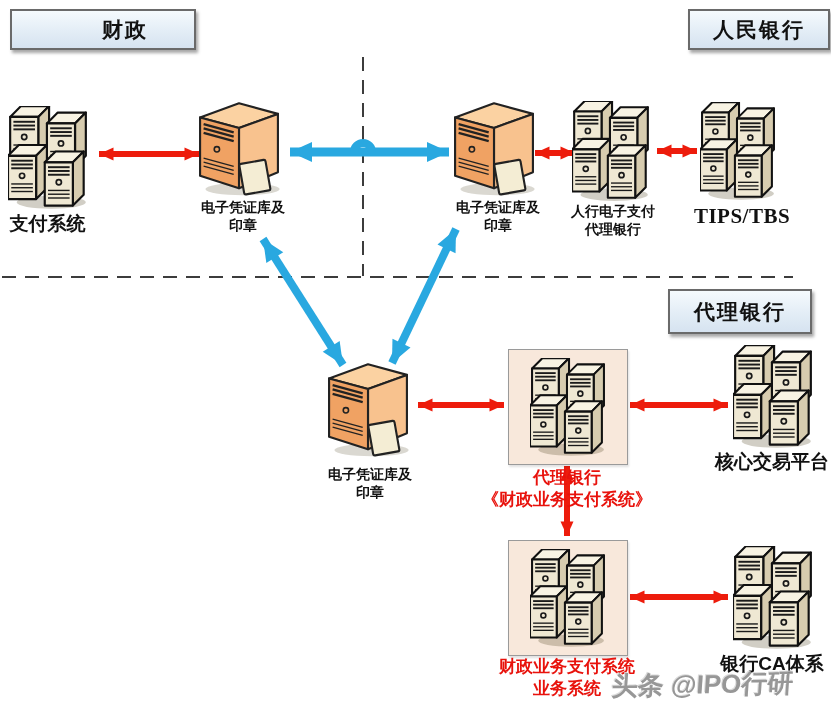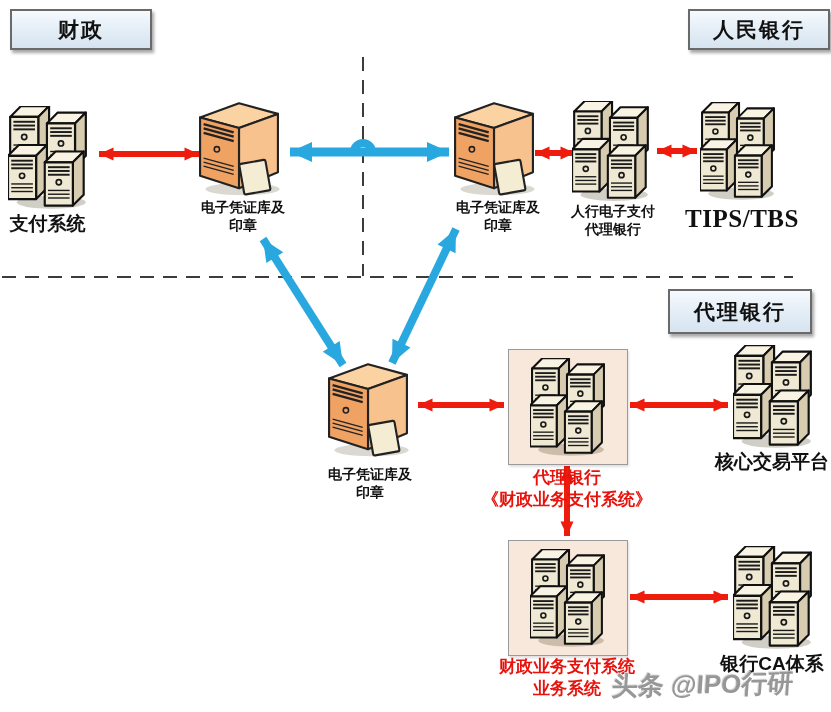--- a/index.html
+++ b/index.html
@@ -7,30 +7,30 @@
     position:relative;width:831px;height:712px;background:#fff;overflow:hidden;
     font-family:"Liberation Sans","DejaVu Sans",sans-serif;
   }
   .wires{position:absolute;left:0;top:0;width:831px;height:712px;}
   .zone{
     position:absolute;display:flex;align-items:center;justify-content:center;
     background:linear-gradient(180deg,#f5fafd 0%,#e3edf6 55%,#d6e3f0 100%);
     border:2px solid #6a6a6a;box-shadow:2px 3px 3px rgba(0,0,0,.35);
     font-size:21px;font-weight:700;color:#111;letter-spacing:2px;
   }
-  .zone-finance{left:10px;top:9px;width:138px;height:37px;}
+  .zone-finance{left:10px;top:9px;width:138px;height:37px;padding-left:44px;}
   .zone-pboc{left:668px;top:9px;width:138px;height:37px;margin-left:20px;}
   .zone-agent{left:668px;top:289px;width:140px;height:41px;}
   .node-icon{position:absolute;}
   .nlabel{
     position:absolute;text-align:center;white-space:pre-line;
     font-size:14px;font-weight:700;color:#111;line-height:1.28;
   }
   .nlabel.red{color:#e8120c;font-size:17px;}
-  .nlabel.serif{font-family:"Liberation Serif","DejaVu Serif",serif;font-size:25px;letter-spacing:.5px;}
+  .nlabel.serif{font-family:"Liberation Serif","DejaVu Serif",serif;font-size:21px;letter-spacing:.5px;}
   .pinkbox{
     position:absolute;width:118px;height:114px;background:#f8e8db;
     border:1.5px solid #9a9a9a;box-shadow:1px 2px 2px rgba(0,0,0,.12);
     display:flex;align-items:center;justify-content:center;
   }
   .lbl-payment{left:-10px;top:212px;width:115px;font-size:19px;}
   .lbl-evoucher1{left:168px;top:199px;width:150px;}
   .lbl-evoucher2{left:423px;top:199px;width:150px;}
   .lbl-frontend{left:543px;top:203px;width:140px;}
   .lbl-tips{left:677px;top:203px;width:130px;}

